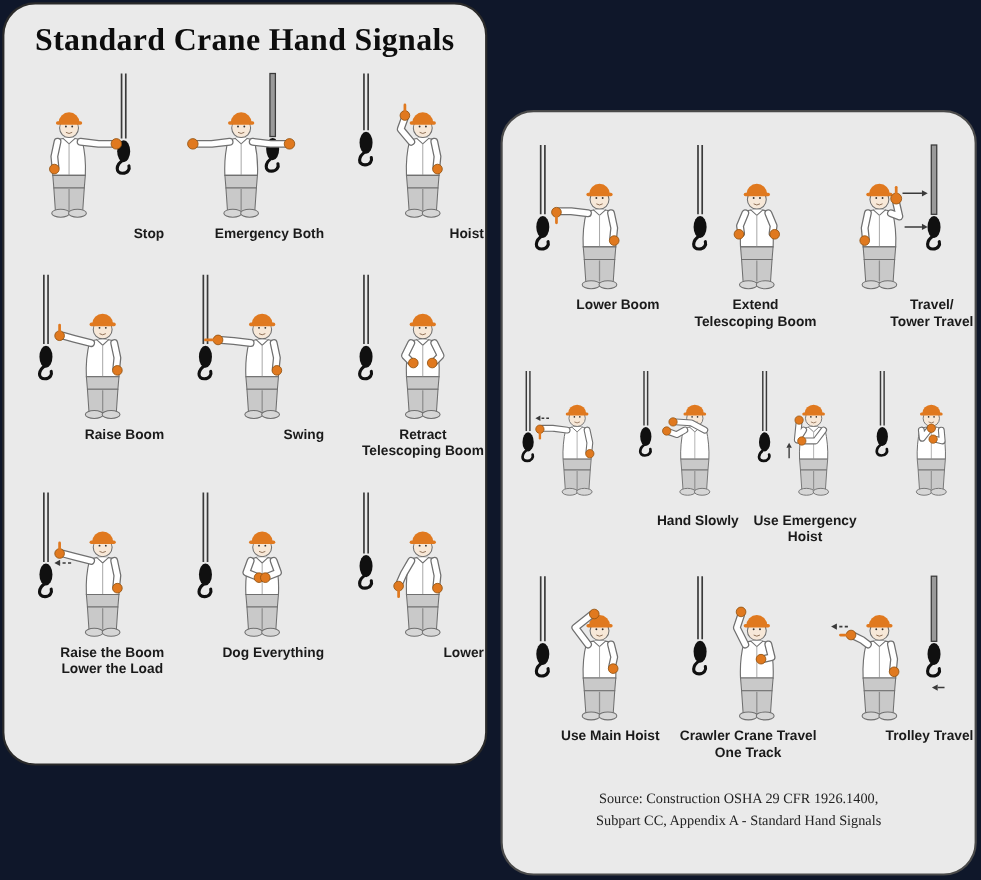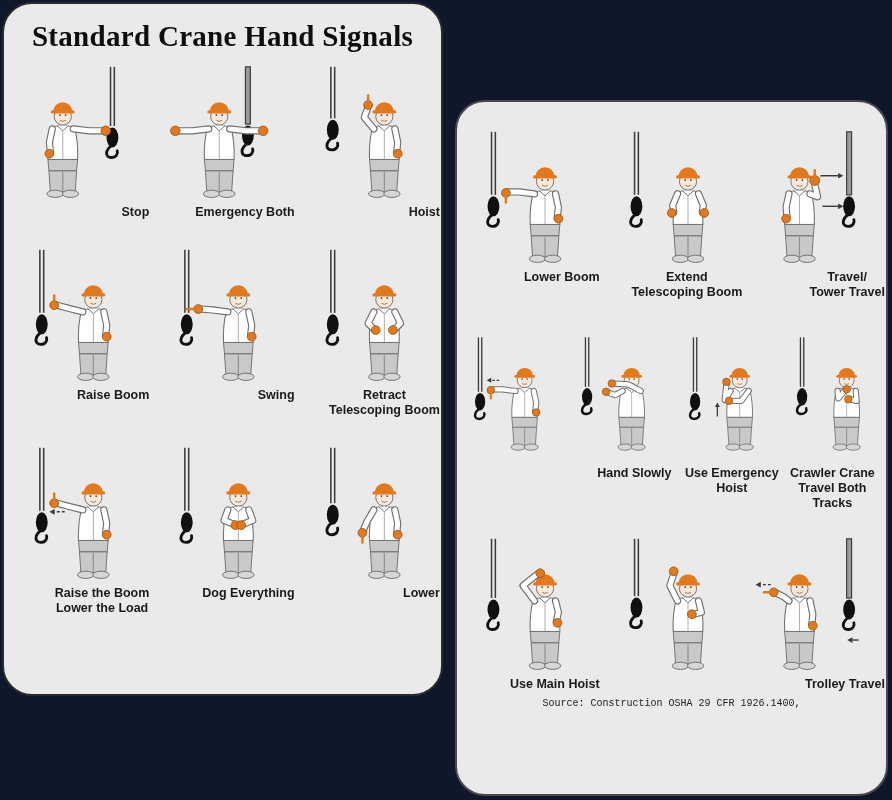--- a/index.html
+++ b/index.html
@@ -14,22 +14,22 @@
   .sig-row{display:flex;justify-content:space-evenly;align-items:flex-start;}
   #left-panel .sig-row{margin-top:10px;}
   #left-panel .sig-row + .sig-row{margin-top:26px;}
   #right-panel .sig-row{margin-top:26px;}
   #right-panel .sig-row + .sig-row{margin-top:24px;}
   .cell{display:flex;flex-direction:column;align-items:flex-end;width:33%;}
   .row-4 .cell{width:25%;}
   .fig{width:100%;height:148px;display:block;}
   .sig-label{margin-top:-6px;font-weight:bold;font-size:12.5px;line-height:1.2;
              text-align:center;white-space:pre-line;color:var(--label-color,#1a1a1a);}
-  .source{margin-top:4px;text-align:center;font-family:Liberation Mono, monospace;
-          font-size:10px;line-height:1.55;color:#222;}
+  .source{margin-top:24px;text-align:center;font-family:Liberation Serif, serif;
+          font-size:13px;line-height:1.55;color:#222;}
 </style>
 </head>
 <body>
 
 <div class="stage">
 
   <section id="left-panel" class="panel">
     <h1 class="title">Standard Crane Hand Signals</h1>
     <div id="left-rows">
         <div class="sig-row">
@@ -553,22 +553,20 @@
                 <ellipse cx="-8" cy="99" rx="8.5" ry="3.8" fill="#d6d6d6" stroke="#707070" stroke-width="1"></ellipse>
                 <ellipse cx="8" cy="99" rx="8.5" ry="3.8" fill="#d6d6d6" stroke="#707070" stroke-width="1"></ellipse>
                 <path d="M -11 31 L -10 40 L -2 30" stroke="#707070" stroke-width="7.6" stroke-linecap="round" stroke-linejoin="round" fill="none"></path>
                 <path d="M -11 31 L -10 40 L -2 30" stroke="#ffffff" stroke-width="5.2" stroke-linecap="round" stroke-linejoin="round" fill="none"></path>
                 <circle cx="0" cy="29" r="4.6" fill="#e0791f" stroke="#92520f" stroke-width="0.8"></circle>
                 <path d="M 11 31 L 12 43 L 4 41" stroke="#707070" stroke-width="7.6" stroke-linecap="round" stroke-linejoin="round" fill="none"></path>
                 <path d="M 11 31 L 12 43 L 4 41" stroke="#ffffff" stroke-width="5.2" stroke-linecap="round" stroke-linejoin="round" fill="none"></path>
                 <circle cx="2" cy="41" r="4.6" fill="#e0791f" stroke="#92520f" stroke-width="0.8"></circle>
               </g>
             </svg>
-            <div class="sig-label">Crawler Crane
-Travel Both Tracks</div>
           </div>
         </div>
         <div class="sig-row">
           <div class="cell">
             <svg class="fig" viewBox="0 0 130 155" preserveAspectRatio="xMidYMid meet">
               <line x1="26" y1="4" x2="26" y2="66" stroke="#3a3a3a" stroke-width="1.6"></line>
               <line x1="30" y1="4" x2="30" y2="66" stroke="#3a3a3a" stroke-width="1.6"></line>
               <ellipse cx="28" cy="78" rx="6.2" ry="10.5" fill="#101010"></ellipse>
               <path d="M 28 86 C 20 91, 20 99, 27 99 C 32 99, 34 95, 33 92" fill="none" stroke="#101010" stroke-width="3" stroke-linecap="round"></path>
               <g transform="translate(82,38)">
@@ -618,20 +616,22 @@
                 <ellipse cx="-8" cy="99" rx="8.5" ry="3.8" fill="#d6d6d6" stroke="#707070" stroke-width="1"></ellipse>
                 <ellipse cx="8" cy="99" rx="8.5" ry="3.8" fill="#d6d6d6" stroke="#707070" stroke-width="1"></ellipse>
                 <path d="M 11 31 L 14 43 L 6 45" stroke="#707070" stroke-width="7.6" stroke-linecap="round" stroke-linejoin="round" fill="none"></path>
                 <path d="M 11 31 L 14 43 L 6 45" stroke="#ffffff" stroke-width="5.2" stroke-linecap="round" stroke-linejoin="round" fill="none"></path>
                 <circle cx="4" cy="45" r="4.6" fill="#e0791f" stroke="#92520f" stroke-width="0.8"></circle>
                 <path d="M -11 31 L -19 15 L -15 3" stroke="#707070" stroke-width="7.6" stroke-linecap="round" stroke-linejoin="round" fill="none"></path>
                 <path d="M -11 31 L -19 15 L -15 3" stroke="#ffffff" stroke-width="5.2" stroke-linecap="round" stroke-linejoin="round" fill="none"></path>
                 <circle cx="-15" cy="0" r="4.6" fill="#e0791f" stroke="#92520f" stroke-width="0.8"></circle>
               </g>
             </svg>
+            <div class="sig-label">Crawler Crane Travel
+One Track</div>
           </div>
           <div class="cell">
             <svg class="fig" viewBox="0 0 130 155" preserveAspectRatio="xMidYMid meet">
               <rect x="99.4" y="4" width="5.2" height="62" fill="#9a9a9a" stroke="#3a3a3a" stroke-width="1.2"></rect>
               <ellipse cx="102" cy="78" rx="6.2" ry="10.5" fill="#101010"></ellipse>
               <path d="M 102 86 C 94 91, 94 99, 101 99 C 106 99, 108 95, 107 92" fill="none" stroke="#101010" stroke-width="3" stroke-linecap="round"></path>
               <g transform="translate(50,38)">
                 <circle cx="0" cy="18" r="9" fill="#f7e8d8" stroke="#707070" stroke-width="1"></circle>
                 <circle cx="-3" cy="16.5" r="0.9" fill="#333"></circle>
                 <circle cx="3" cy="16.5" r="0.9" fill="#333"></circle>
@@ -658,16 +658,17 @@
                 <line x1="62" y1="72" x2="55.5" y2="72" stroke="#3a3a3a" stroke-width="1.5"></line>
                 <polygon points="50,72 55.5,69 55.5,75" fill="#3a3a3a"></polygon>
               </g>
             </svg>
             <div class="sig-label">Trolley Travel</div>
           </div>
         </div>
       </div>
     <div class="source">
       <div>Source: Construction OSHA 29 CFR 1926.1400,</div>
+      <div>Subpart CC, Appendix A - Standard Hand Signals</div>
     </div>
   </section>
 
 </div>
 
 </body></html>

